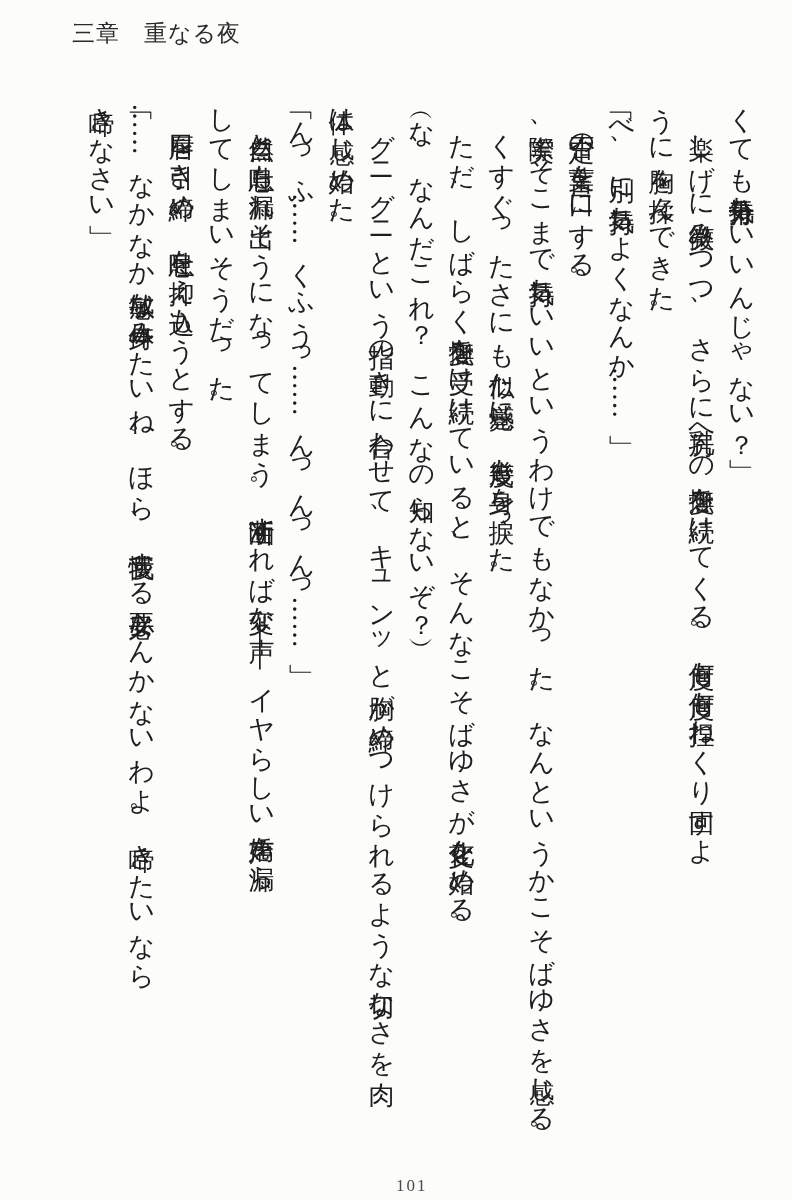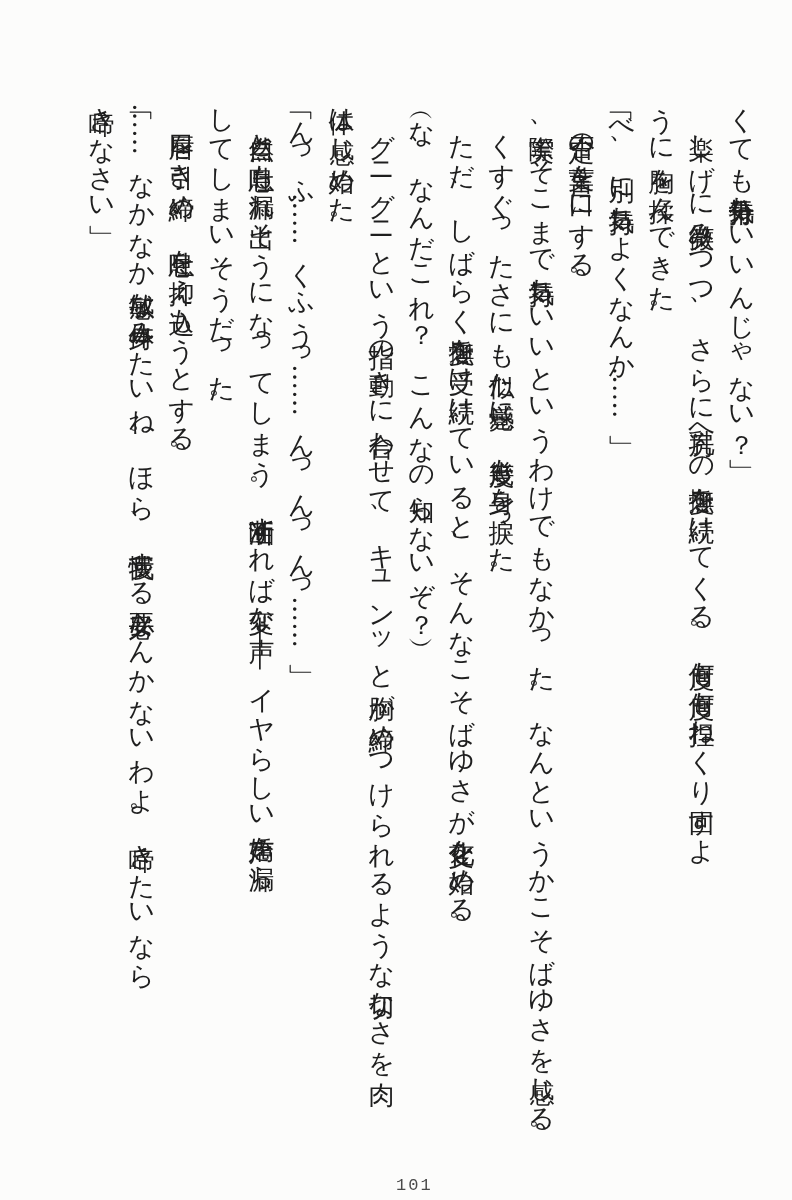--- a/index.html
+++ b/index.html
@@ -47,31 +47,34 @@
   .text-line.indent-full { text-indent: 1em; }
   
   .text-line.indent-half { text-indent: 0.5em; }
   
   .text-line.indent-none { text-indent: 0; }
   
   .page-number {
     position: absolute;
     top: 1176px;
     left: 396px;
-    font-family: Liberation Mono, monospace;
+    font-family: Liberation Serif, serif;
     font-size: 17px;
     letter-spacing: 2px;
     color: #4a4a4a;
   }
 </style>
 </head>
 <body>
 
 <div class="page">
 
+  <div class="chapter-header">
+    <span>三章　重なる夜</span>
+  </div>
 
   <div class="main-text">
     <p class="text-line indent-none">くても十分気持ちいいんじゃない？」</p>
     <p class="text-line indent-full">楽しげに微笑みつつ、さらに乳房への愛撫を続けてくる。何度も何度も捏ねくり回すよ</p>
     <p class="text-line indent-none">うに胸を揉んできた。</p>
     <p class="text-line indent-half">「べ、別に気持ちよくなんか……」</p>
     <p class="text-line indent-full">否定の言葉を口にする。</p>
     <p class="text-line indent-full">実際、そこまで気持ちいいというわけでもなかった。なんというかこそばゆさを感じる。</p>
     <p class="text-line indent-full">くすぐったさにも似た感覚に、幾度も身を捩った。</p>
     <p class="text-line indent-full">ただ、しばらく愛撫を受け続けていると、そんなこそばゆさが変化を始める。</p>

